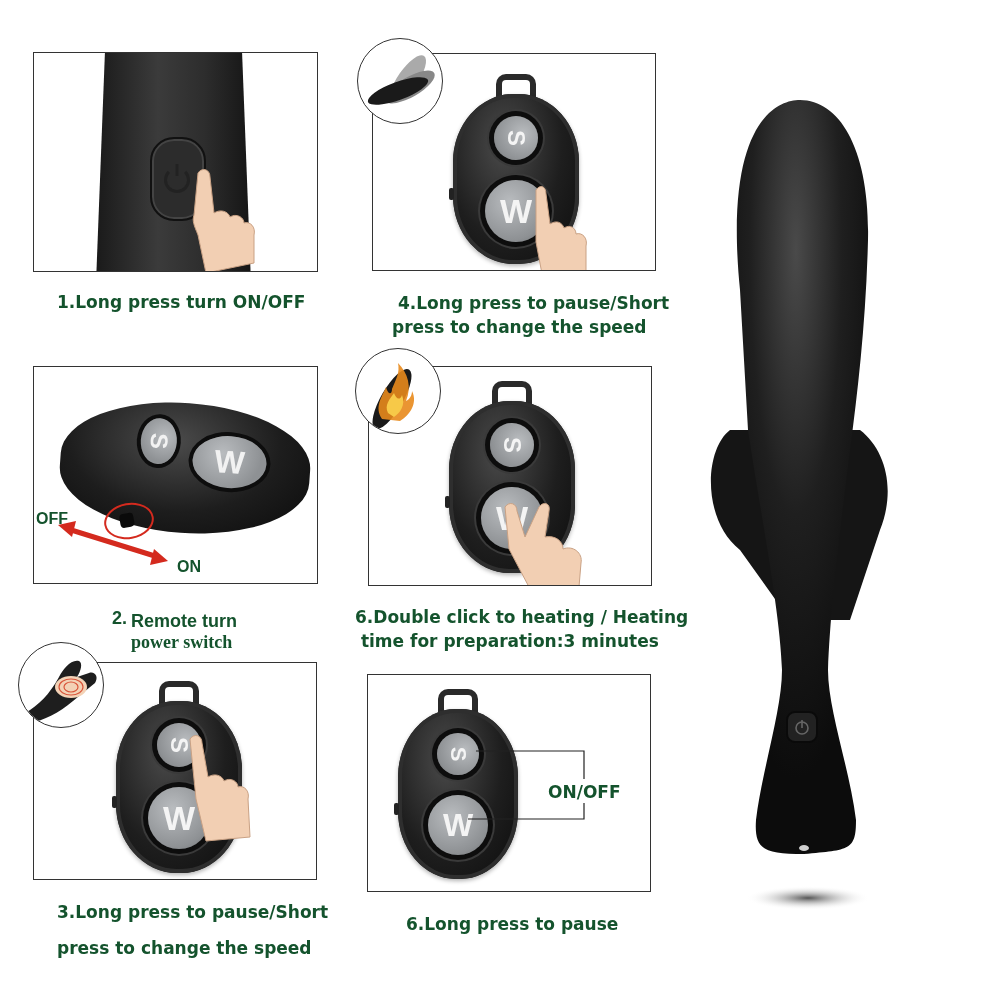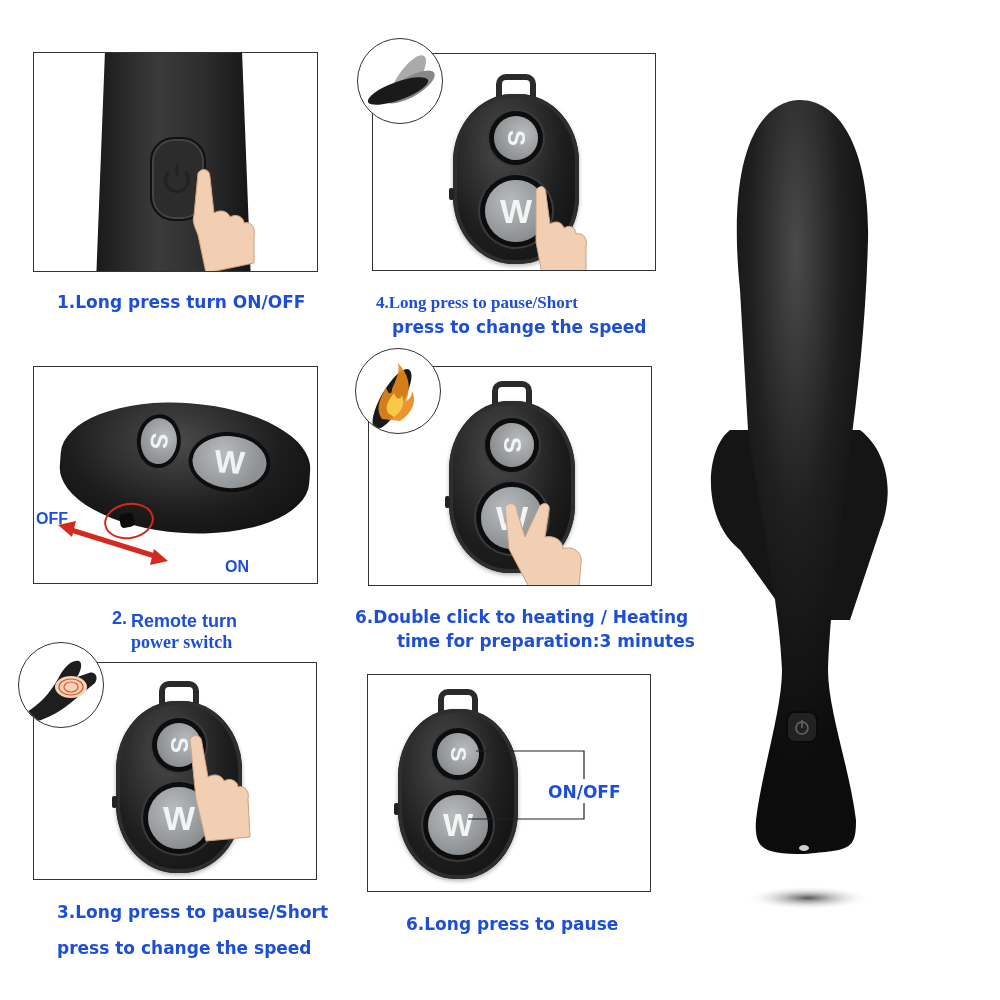--- a/index.html
+++ b/index.html
@@ -1,19 +1,19 @@
 <!DOCTYPE html>
 <html><head>
 <meta charset="utf-8">
 <style>
   html, body { margin: 0; padding: 0; background: #ffffff; }
   body { width: 1000px; height: 1000px; position: relative; overflow: hidden;
          font-family: "DejaVu Sans", sans-serif; color: #111; }
   .panel { position: absolute; border: 1.5px solid #333; background: #fff; overflow: hidden; box-sizing: border-box; }
-  .caption { position: absolute; font-weight: bold; font-size: 17px; line-height: 24px; color: #1d4ed8; white-space: nowrap; }
+  .caption { position: absolute; font-weight: bold; font-size: 17px; line-height: 24px; color: #14532d; white-space: nowrap; }
   .caption.arial { font-family: "Liberation Sans", sans-serif; font-size: 18px; }
   .inset { position: absolute; width: 86px; height: 86px; border-radius: 50%; border: 1.5px solid #333;
            background: #fff; overflow: hidden; box-sizing: border-box; z-index: 3; }
   .remote { position: absolute; }
   .remote .loop { position: absolute; left: 50%; transform: translateX(-50%); top: -20px; width: 40px; height: 30px;
                   border: 6px solid #2a2a2a; border-bottom: none; border-radius: 10px 10px 0 0; box-sizing: border-box; }
   .remote .body { position: absolute; inset: 0; border-radius: 48% / 40%;
                   background: radial-gradient(ellipse at 40% 30%, #4a4a4a 0%, #1e1e1e 55%, #0c0c0c 100%);
                   box-shadow: inset 0 0 0 4px #2e2e2e, 0 2px 4px rgba(0,0,0,.3); }
   .remote .btn { position: absolute; left: 50%; transform: translateX(-50%); border-radius: 50%;
@@ -53,40 +53,40 @@
     <path d="M8 6 C12 0 18 2 18 10 L22 40 C28 36 34 38 36 44 C42 40 48 44 48 50 C54 48 60 54 58 62 L58 90 L14 90 L8 58 Z" fill="#f2cfb3" stroke="#c9a184" stroke-width="1"></path>
   </svg>
 </div>
 <div class="inset" style="left:357px;top:38px;">
   <svg width="86" height="86" viewBox="0 0 86 86">
     <ellipse cx="50" cy="40" rx="28" ry="10" fill="#aaa" transform="rotate(-55 50 40)"></ellipse>
     <ellipse cx="52" cy="48" rx="28" ry="10" fill="#888" transform="rotate(-30 52 48)"></ellipse>
     <ellipse cx="40" cy="52" rx="32" ry="9" fill="#1a1a1a" transform="rotate(-20 40 52)"></ellipse>
   </svg>
 </div>
-<div class="caption" style="left:376px;top:291px;font-family:Liberation Serif, serif;">4.Long press to pause/Short</div>
+<div class="caption" style="left:398px;top:291px;">4.Long press to pause/Short</div>
 <div class="caption" style="left:392px;top:315px;">press to change the speed</div>
 
 <div class="panel" style="left:33px;top:366px;width:285px;height:218px;">
   <div style="position:absolute;left:26px;top:36px;width:250px;height:130px;border-radius:50% / 45%;background:radial-gradient(ellipse at 45% 30%,#4b4b4b 0%,#1d1d1d 55%,#0a0a0a 100%);transform:rotate(4deg);">
     <div class="remote" style="position:static;">
       <div class="btn s" style="position:absolute;left:74px;top:22px;width:46px;height:36px;border-radius:50%;font-size:24px;transform:rotate(90deg);background:radial-gradient(circle at 40% 35%,#b9bcbf,#8e9194 70%);box-shadow:0 0 0 4px #0d0d0d;color:#f2f2f2;display:flex;align-items:center;justify-content:center;font-family:'Liberation Sans',sans-serif;font-weight:bold;">S</div>
       <div class="btn" style="position:absolute;left:132px;top:30px;width:74px;height:52px;border-radius:50%;font-size:32px;transform:none;background:radial-gradient(circle at 40% 35%,#b9bcbf,#8e9194 70%);box-shadow:0 0 0 4px #0d0d0d;color:#f2f2f2;display:flex;align-items:center;justify-content:center;font-family:'Liberation Sans',sans-serif;font-weight:bold;">W</div>
     </div>
   </div>
   <div style="position:absolute;left:70px;top:136px;width:46px;height:32px;border:2.5px solid #d42a1e;border-radius:50%;transform:rotate(-10deg);">
     <div style="position:absolute;left:14px;top:8px;width:14px;height:14px;background:#0a0a0a;border-radius:4px;"></div>
   </div>
   <svg style="position:absolute;left:20px;top:150px;" width="120" height="50" viewBox="0 0 120 50">
     <line x1="14" y1="12" x2="104" y2="40" stroke="#d42a1e" stroke-width="5"></line>
     <polygon points="4,8 22,4 18,20" fill="#d42a1e"></polygon>
     <polygon points="114,44 96,48 100,32" fill="#d42a1e"></polygon>
   </svg>
   <div class="caption arial" style="left:2px;top:140px;font-size:16px;text-align:center;">OFF</div>
-  <div class="caption arial" style="left:143px;top:188px;font-size:16px;margin-left:48px;">ON</div>
+  <div class="caption arial" style="left:143px;top:188px;font-size:16px;">ON</div>
 </div>
 <div class="caption arial" style="left:112px;top:606px;">2.</div>
 <div class="caption arial" style="left:131px;top:609px;">Remote turn</div>
 <div class="caption arial" style="left:131px;top:630px;font-family:Liberation Serif, serif;">power switch</div>
 
 <div class="panel" style="left:368px;top:366px;width:284px;height:220px;">
   <div class="remote" style="left:80px;top:34px;width:126px;height:172px;">
     <div class="loop"></div>
     <div class="body"></div>
     <div class="side"></div>
@@ -98,21 +98,21 @@
   </svg>
 </div>
 <div class="inset" style="left:355px;top:348px;">
   <svg width="86" height="86" viewBox="0 0 86 86">
     <ellipse cx="36" cy="50" rx="34" ry="11" fill="#1a1a1a" transform="rotate(-60 36 50)"></ellipse>
     <path d="M26 70 C18 58 26 48 30 38 C32 46 36 46 36 40 C40 30 44 24 42 14 C52 24 56 38 50 52 C54 50 56 46 56 42 C62 54 54 66 44 72 Z" fill="#e8891c" opacity="0.9"></path>
     <path d="M32 64 C28 56 34 50 38 44 C40 50 44 52 46 46 C50 56 44 64 38 68 Z" fill="#f7c948"></path>
   </svg>
 </div>
 <div class="caption" style="left:355px;top:605px;">6.Double click to heating / Heating</div>
-<div class="caption" style="left:355px;top:629px;white-space:pre;margin-left:36px;"> time for preparation:3 minutes</div>
+<div class="caption" style="left:355px;top:629px;white-space:pre;"> time for preparation:3 minutes</div>
 
 <div class="panel" style="left:33px;top:662px;width:284px;height:218px;">
   <div class="remote" style="left:82px;top:38px;width:126px;height:172px;">
     <div class="loop"></div>
     <div class="body"></div>
     <div class="side"></div>
     <div class="btn s" style="top:22px;width:44px;height:44px;font-size:24px;">S</div>
     <div class="btn" style="top:86px;width:62px;height:62px;font-size:34px;">W</div>
   </div>
   <svg class="hand" style="left:150px;top:70px;" width="80" height="110" viewBox="0 0 80 110">

